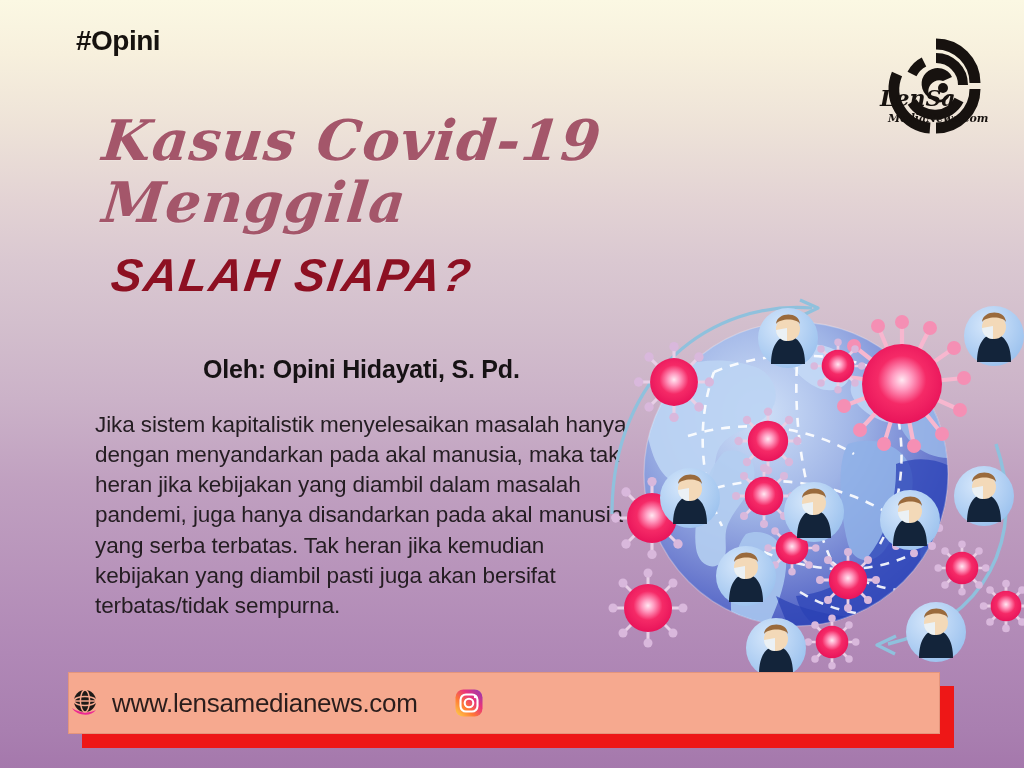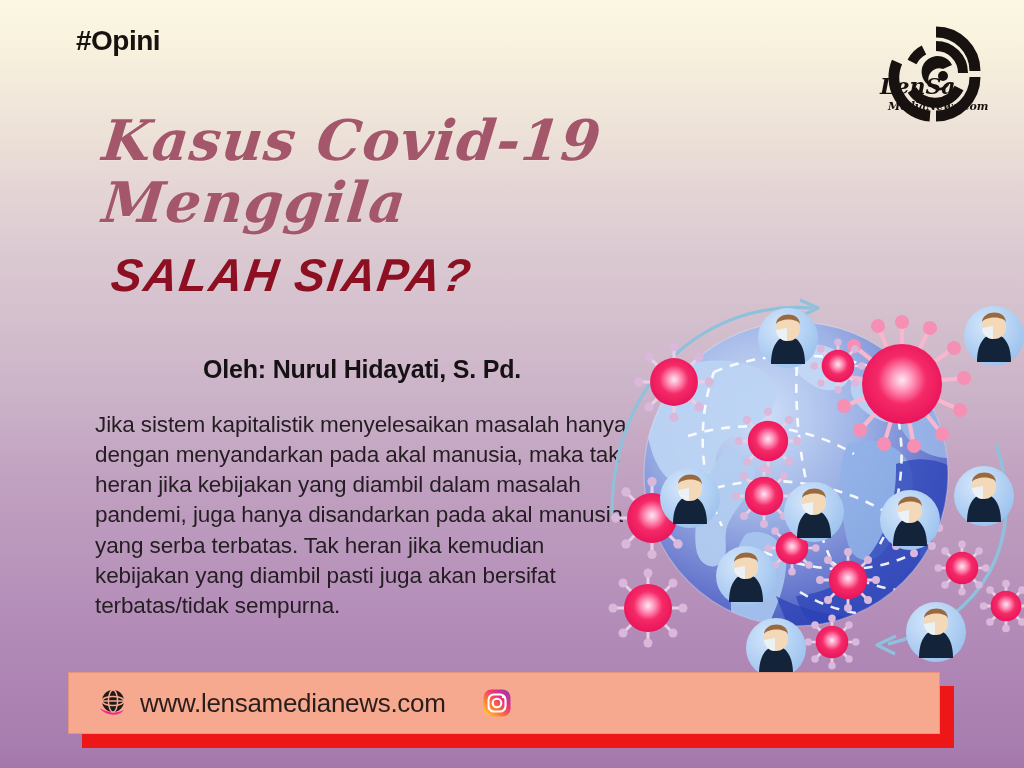--- a/index.html
+++ b/index.html
@@ -29,21 +29,21 @@
   
   #hashtag{
     position:absolute;left:36px;top:25px;
     font-size:28px;font-weight:bold;color:#16120f;
     letter-spacing:-0.5px;
     margin-left:40px;
   }
 
   
   #logo{
-    position:absolute;right:20px;top:22px;width:130px;height:110px;text-decoration:underline;
+    position:absolute;right:20px;top:34px;width:130px;height:110px;text-decoration:underline;
   }
   #logo svg{display:block;width:130px;height:110px;}
 
   
   #headline{
     position:absolute;left:100px;top:112px;width:520px;
   }
   .script-line{
     font-family:"DejaVu Serif", serif;
     font-style:italic;
@@ -92,21 +92,20 @@
   }
   #footer-shadow{
     position:absolute;left:14px;top:14px;width:872px;height:62px;
     background:#ee1717;
   }
   #footer-bar{
     position:absolute;left:0;top:0;width:872px;height:62px;
     background:#f6a98f;
     border:1px solid #e4957c;
     display:flex;align-items:center;
-    padding-left:28px;
     box-sizing:border-box;
   }
   .footer-item{display:flex;align-items:center;}
   .footer-text{
     font-size:26px;color:#2a1d1c;letter-spacing:-0.3px;
     white-space:nowrap;
   }
   .f-gap{width:18px;}
   .f-gap-s{width:9px;}
   .icn{display:inline-block;line-height:0;}
@@ -137,21 +136,21 @@
       <text x="14" y="88" font-family="DejaVu Serif, serif" font-style="italic" font-weight="bold" font-size="11" fill="#17120f">MediaNews.com</text>
     </svg>
   </div>
 
   <div id="headline">
     <div class="script-line" id="title-l1">Kasus Covid-19</div>
     <div class="script-line" id="title-l2">Menggila</div>
     <div id="title-l3">SALAH SIAPA?</div>
   </div>
 
-  <div id="byline">Oleh: Nurul Hidayati, S. Pd.</div>
+  <div id="byline">Oleh: Opini Hidayati, S. Pd.</div>
 
   <div id="body-copy">
     <p>Jika sistem kapitalistik menyelesaikan masalah hanya dengan menyandarkan pada akal manusia, maka tak heran jika kebijakan yang diambil dalam masalah pandemi,  juga hanya disandarkan pada akal manusia yang serba terbatas. Tak heran jika kemudian kebijakan yang diambil pasti juga akan bersifat terbatas/tidak sempurna.</p>
   </div>
 
   <div id="illustration">
     <svg viewBox="0 0 440 400" xmlns="http://www.w3.org/2000/svg" aria-hidden="true">
       <defs>
         <radialGradient id="globeGrad" cx="38%" cy="30%" r="78%">
           <stop offset="0%" stop-color="#cfe0f8"></stop>

